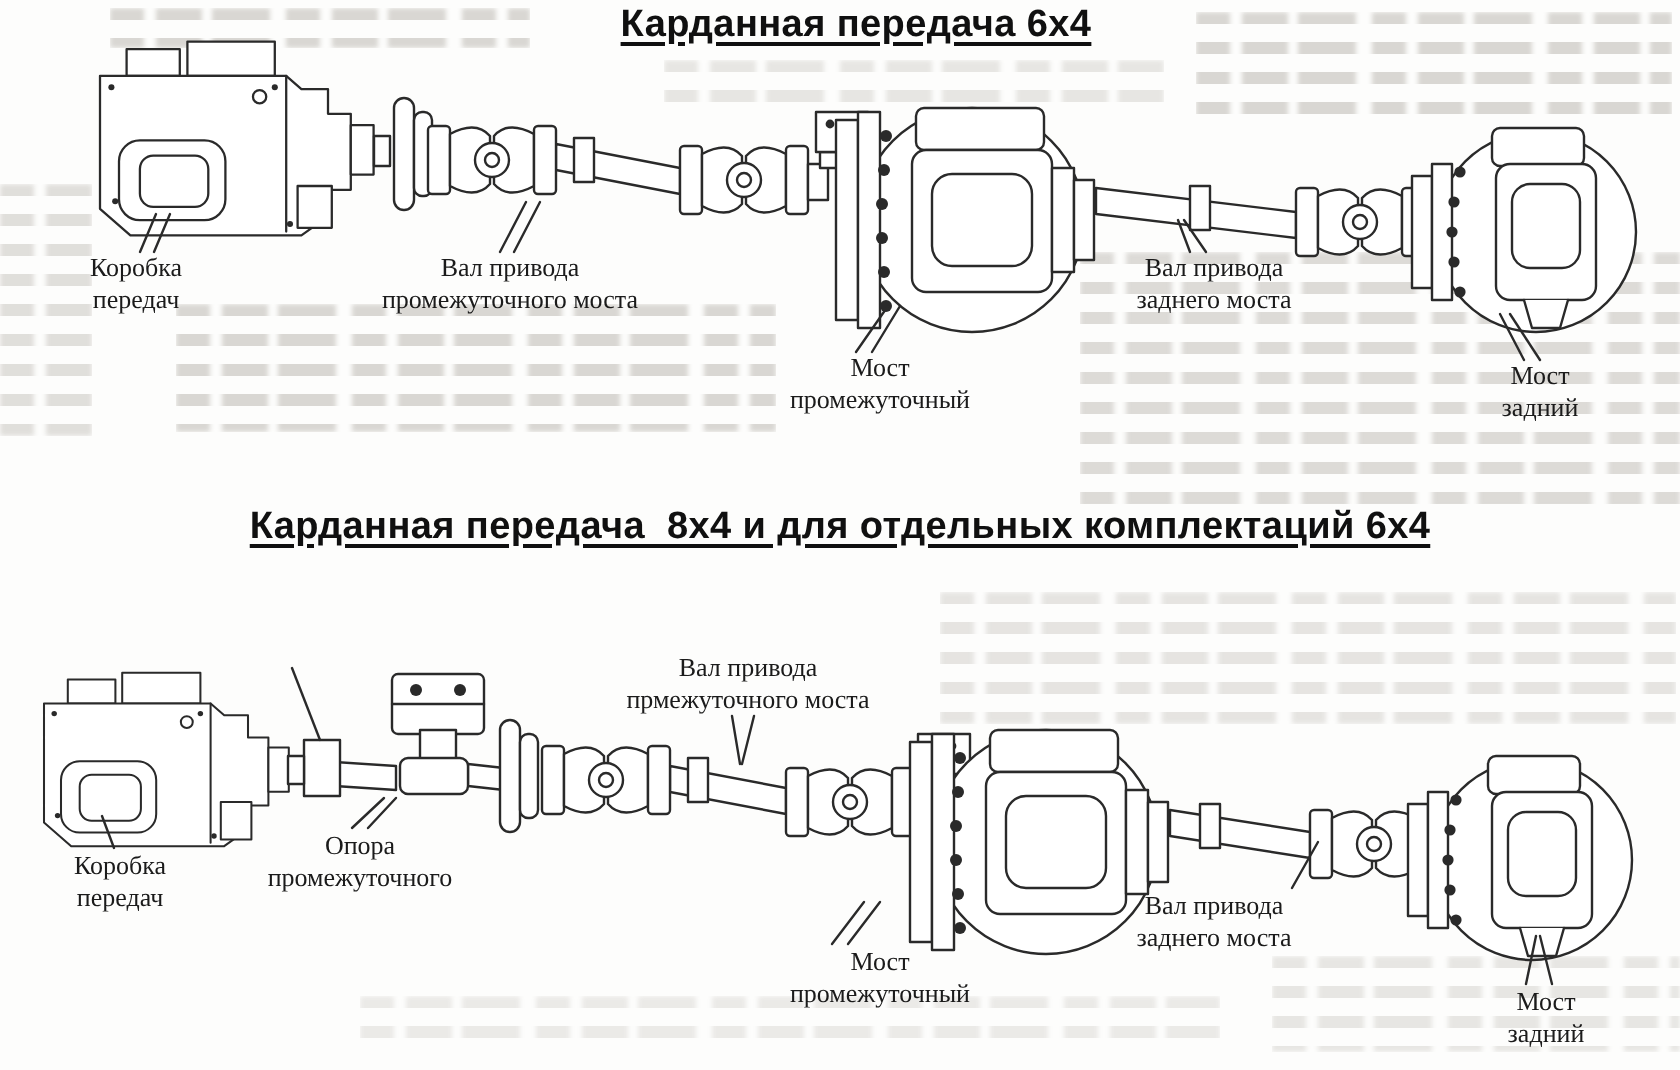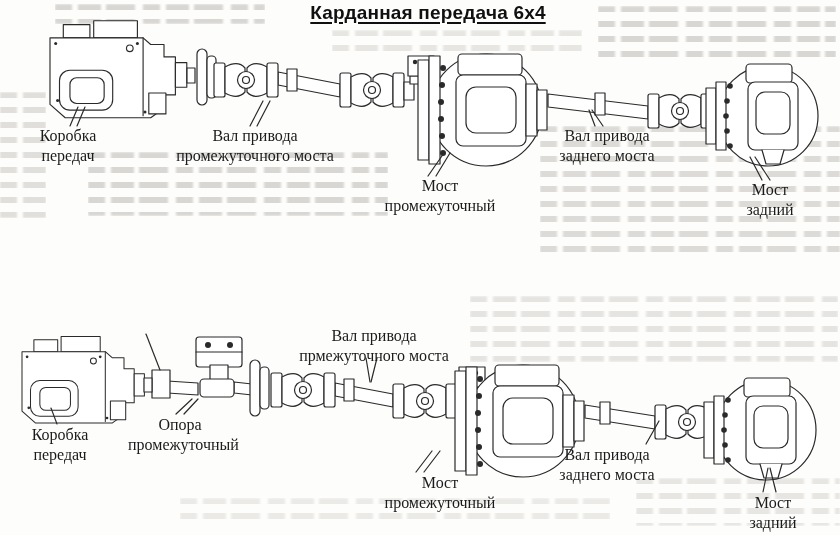--- a/index.html
+++ b/index.html
@@ -16,21 +16,21 @@
     -webkit-mask-image:repeating-linear-gradient(180deg,#000 0 6px,transparent 6px 15px);
     mask-image:repeating-linear-gradient(180deg,#000 0 6px,transparent 6px 15px);}
 
   .title{position:absolute;left:0;right:0;text-align:center;
     font-family:"Liberation Sans",sans-serif;font-weight:bold;font-size:19px;color:#101010;
     text-decoration:underline;text-decoration-thickness:2px;text-underline-offset:3px;
     white-space:pre-wrap;letter-spacing:.2px;}
   .t1{top:2px;transform:translateX(8px);}
   .t2{top:253px;}
 
-  .lbl{position:absolute;text-align:center;font-size:16px;line-height:1.22;
+  .lbl{position:absolute;text-align:center;font-size:13px;line-height:1.22;
        color:#1b1b1b;white-space:pre-line;}
 
   .art{position:absolute;inset:0;}
   .art *{stroke:#2a2a2a;stroke-width:1.2;fill:none;stroke-linejoin:round;stroke-linecap:round;}
   .art .w{fill:#ffffff;}
   .art .k{fill:#2a2a2a;stroke:none;}
   .art .lead{stroke-width:1;}
 </style>
 </head>
 <body>
@@ -202,36 +202,37 @@
         <path d="M416 472 L432 451"></path>
           <path d="M424 472 L440 451"></path>
         <path d="M646 444 L659 421"></path>
         <path d="M763 492 L768 468"></path>
           <path d="M776 492 L770 468"></path>
       </g>
     </g>
   </svg>
 
   <div class="title t1">Карданная передача 6х4</div>
+  <div class="title t2">Карданная передача  8х4 и для отдельных комплектаций 6х4</div>
 
   <div class="lbl" style="left:16px;top:126px;width:104px">Коробка
 передач</div>
   <div class="lbl" style="left:175px;top:126px;width:160px">Вал привода
 промежуточного моста</div>
   <div class="lbl" style="left:383px;top:176px;width:114px">Мост
 промежуточный</div>
   <div class="lbl" style="left:550px;top:126px;width:114px">Вал привода
 заднего моста</div>
   <div class="lbl" style="left:733px;top:180px;width:74px">Мост
 задний</div>
 
   <div class="lbl" style="left:18px;top:425px;width:84px">Коробка
 передач</div>
   <div class="lbl" style="left:128px;top:415px;width:104px">Опора
-промежуточный</div>
+промежуточного</div>
   <div class="lbl" style="left:280px;top:326px;width:188px">Вал привода
 прмежуточного моста</div>
   <div class="lbl" style="left:383px;top:473px;width:114px">Мост
 промежуточный</div>
   <div class="lbl" style="left:550px;top:445px;width:114px">Вал привода
 заднего моста</div>
   <div class="lbl" style="left:736px;top:493px;width:74px">Мост
 задний</div>
 
 </div>

